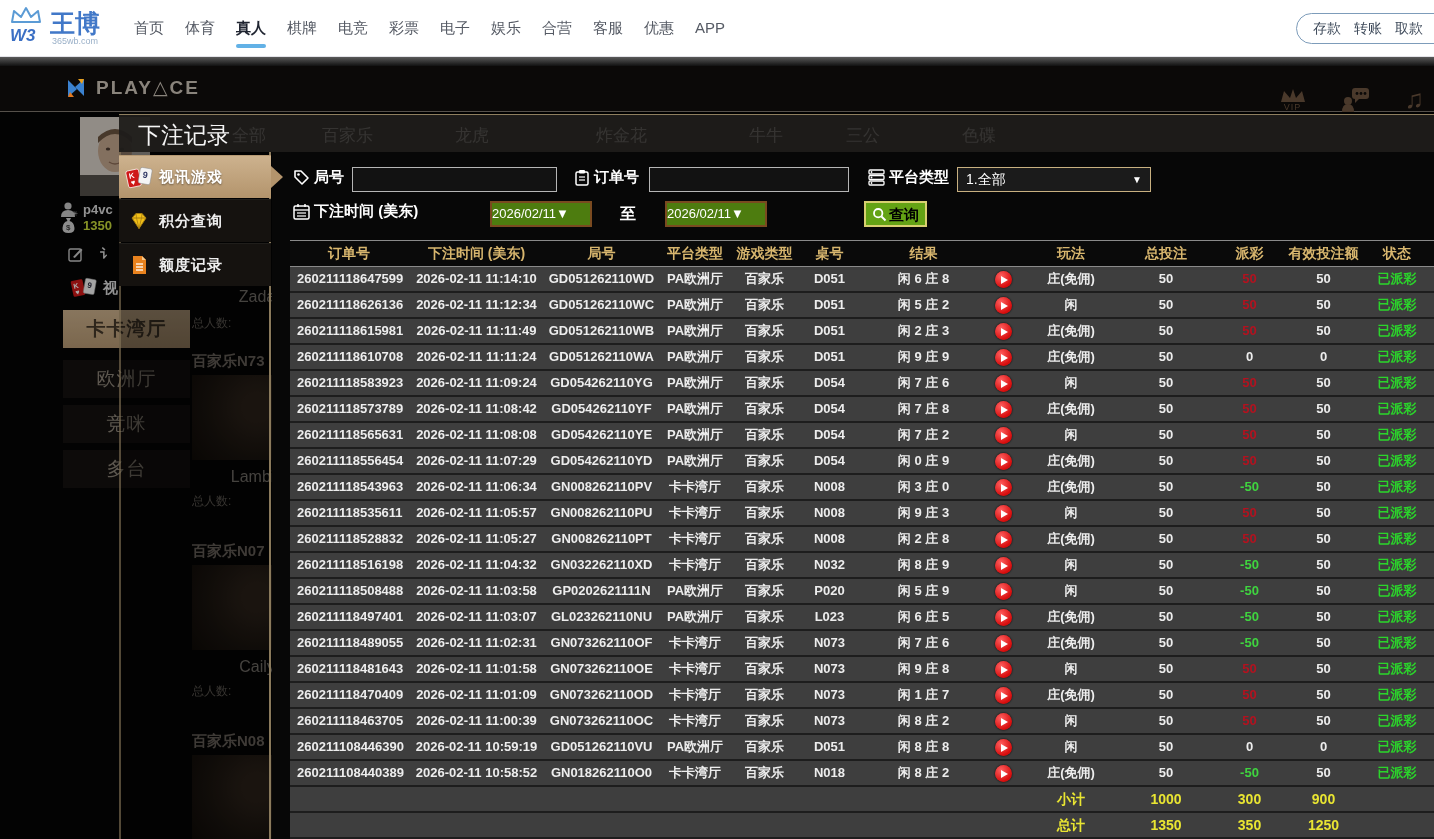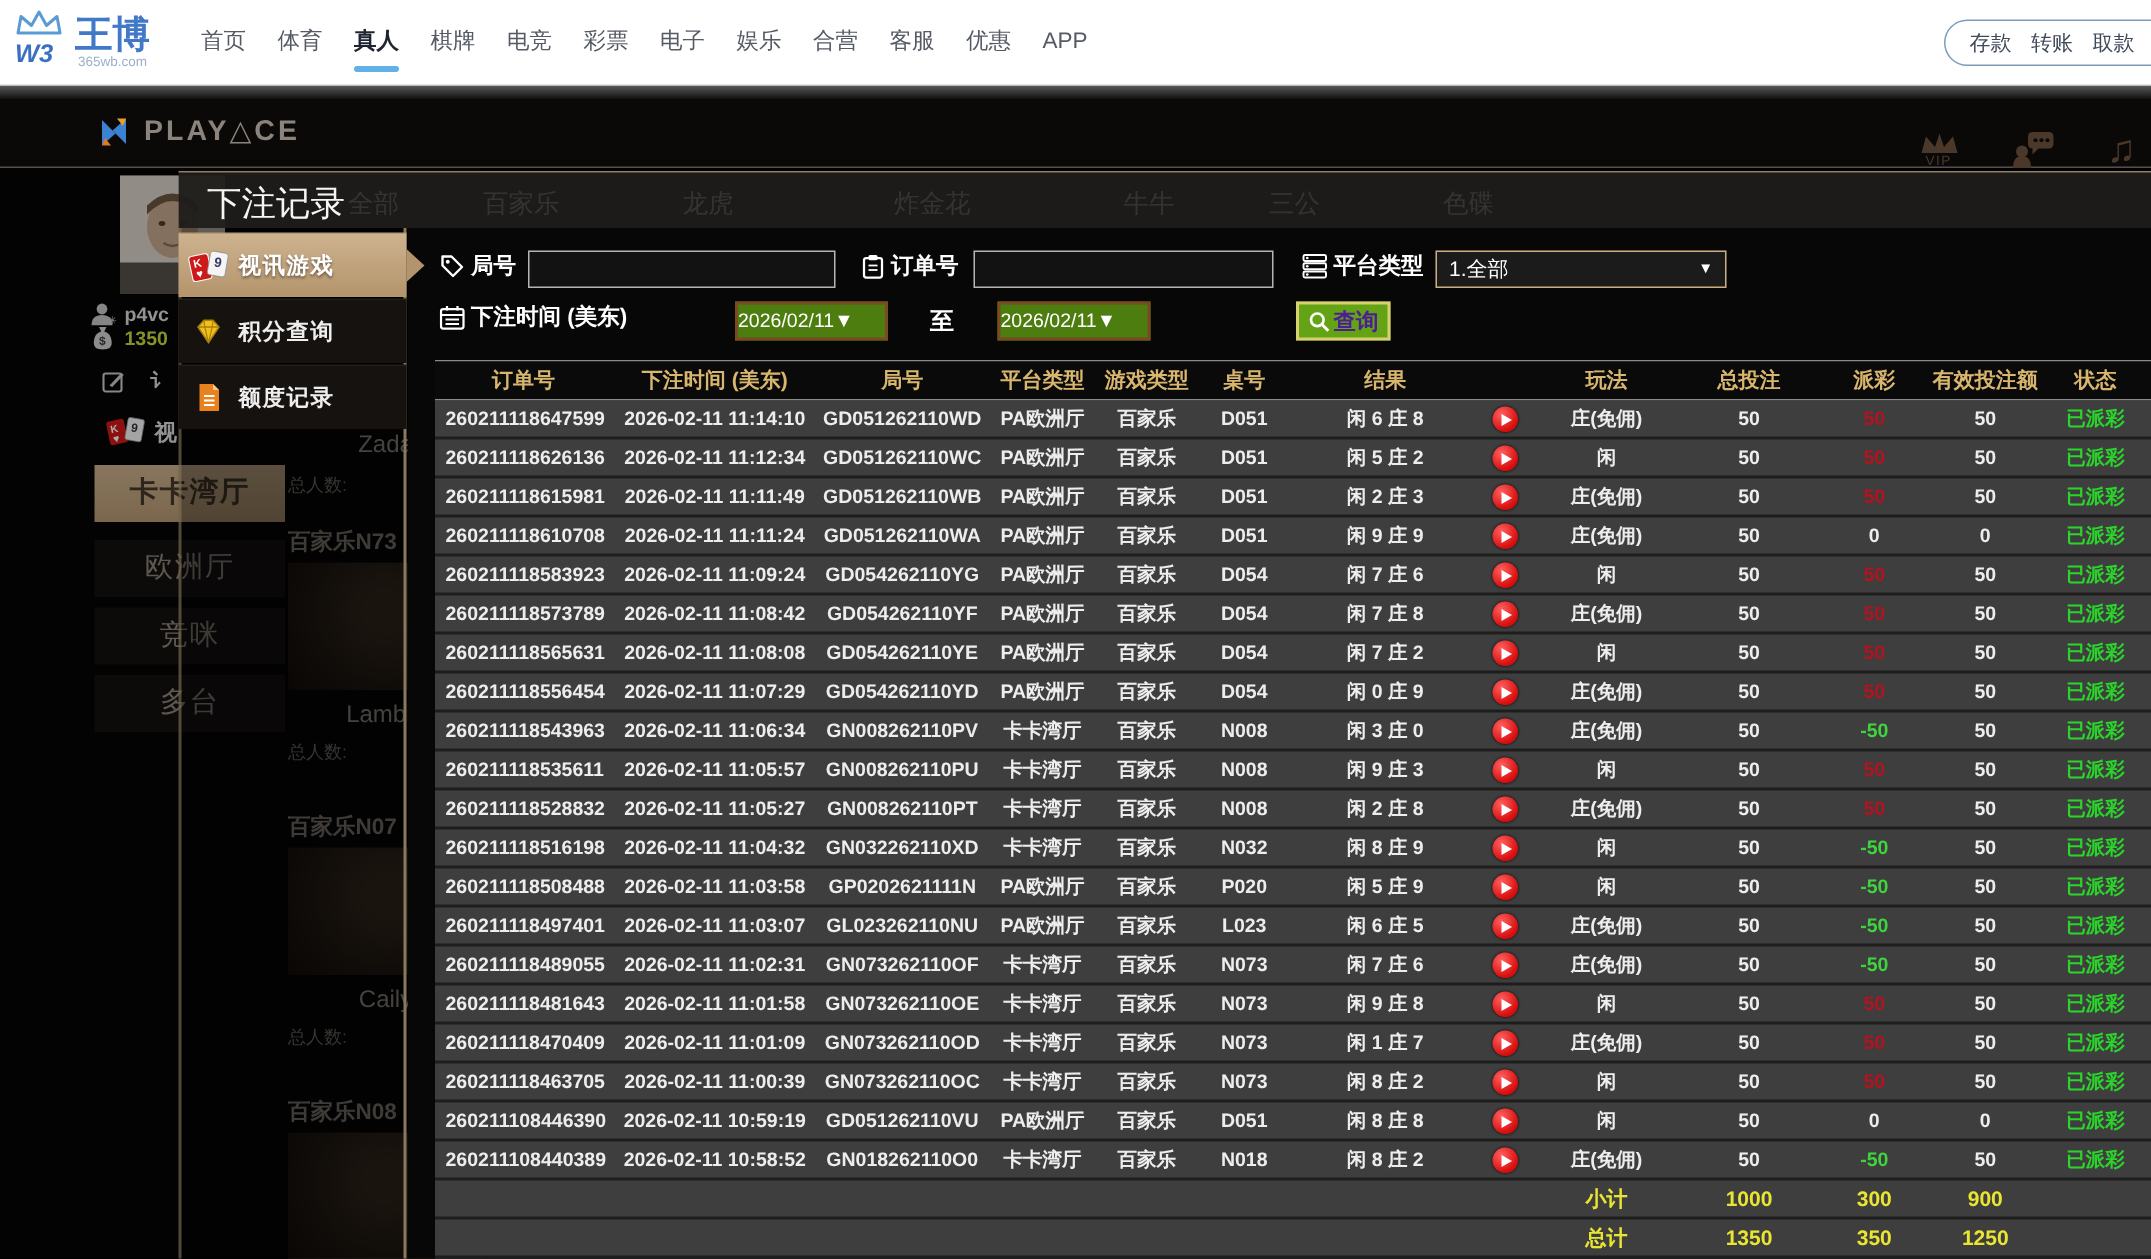--- a/index.html
+++ b/index.html
@@ -83,21 +83,21 @@
   .content{position:absolute;left:272px;top:152px;width:1162px;height:687px;background:#070707;z-index:5;}
   .f-label{font-size:15px;font-weight:bold;color:#fff;display:inline-flex;align-items:center;gap:4px;}
   .f-input{position:absolute;height:25px;background:#121212;border:1px solid #b5b5b5;color:#eee;
     font-size:13px;padding:0 6px;outline:none;}
   .f-select{position:absolute;height:25px;background:#1b1b1b;border:1px solid #c8b080;color:#fff;
     font-size:14px;line-height:23px;padding:0 8px;cursor:pointer;}
   .f-select .arr{position:absolute;right:8px;top:0;font-size:10px;color:#fff;}
   .datebox{position:absolute;height:26px;background:#4d7c0f;border:2px solid var(--datebrown);
     color:#fff;font-size:13px;line-height:22px;text-align:left;cursor:pointer;}
   .zhi{position:absolute;font-size:16px;font-weight:bold;color:#fff;}
-  .qbtn{position:absolute;height:26px;background:var(--qgreen);border:2px solid #d8d070;color:#4c1d95;
+  .qbtn{position:absolute;height:26px;background:var(--qgreen);border:2px solid #d8d070;color:#000000;
     font-size:15px;font-weight:bold;line-height:21px;padding:0 6px;display:flex;align-items:center;
     gap:2px;cursor:pointer;}
 
   
   .tbl{position:absolute;left:18px;top:88px;width:1144px;border-top:1px solid #8a8a8a;}
   .trow{display:grid;grid-template-columns:118px 137px 113px 74px 65px 65px 123px 37px 98px 92px 75px 73px 74px;
     height:26px;background:#3e3e3e;border-bottom:2px solid #1d1d1d;}
   .trow.head{height:26px;background:#0a0a0a;border-bottom:1px solid #8a8a8a;}
   .tc{font-size:13px;font-weight:bold;color:#ededed;text-align:center;line-height:24px;overflow:hidden;
     white-space:nowrap;}

